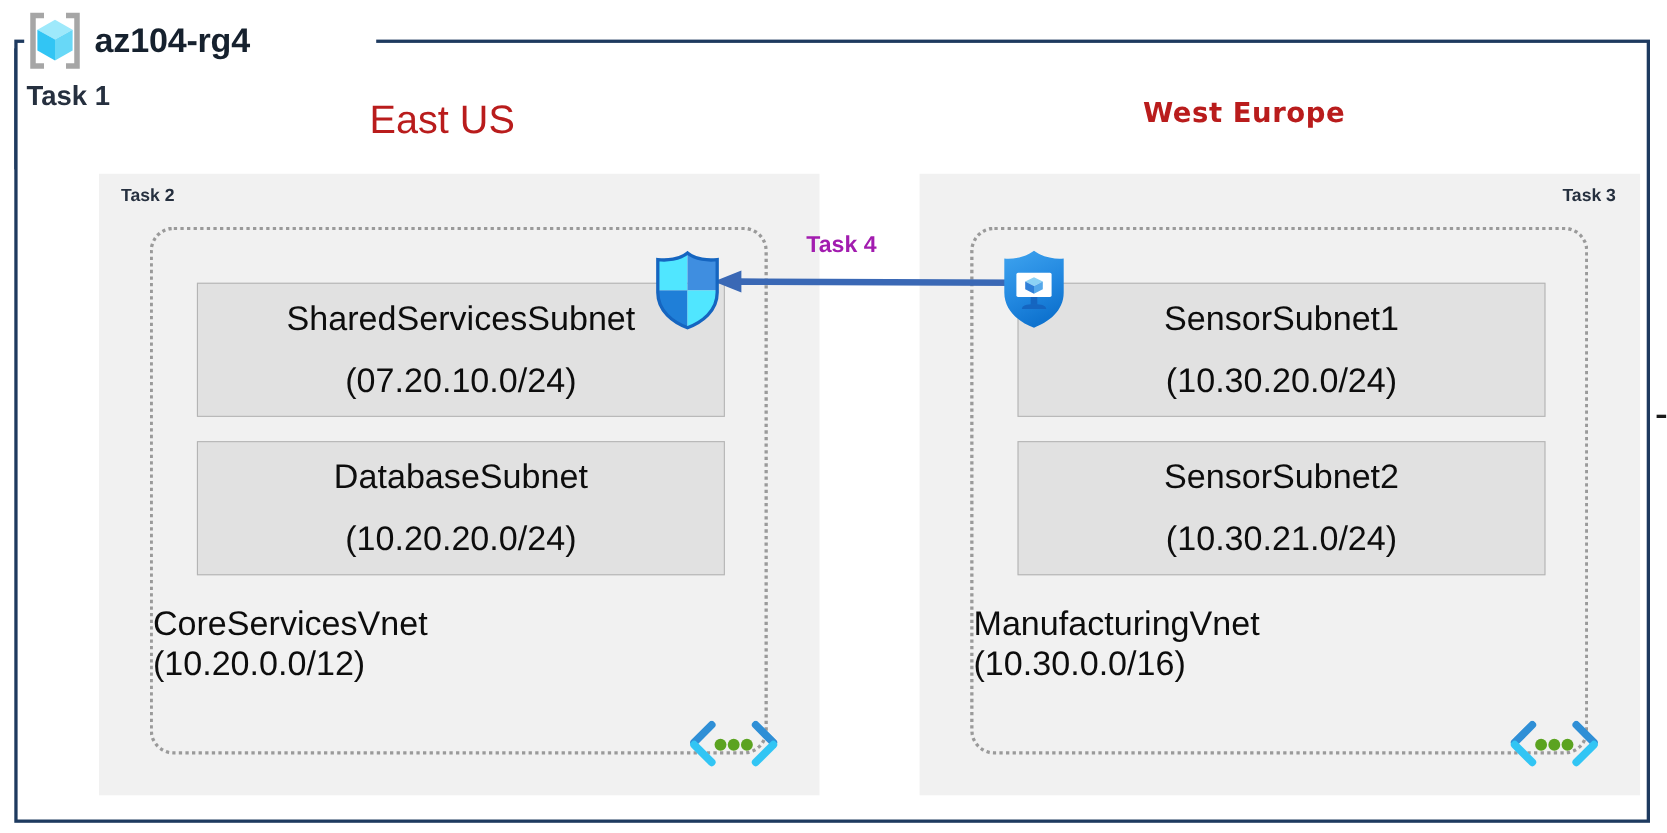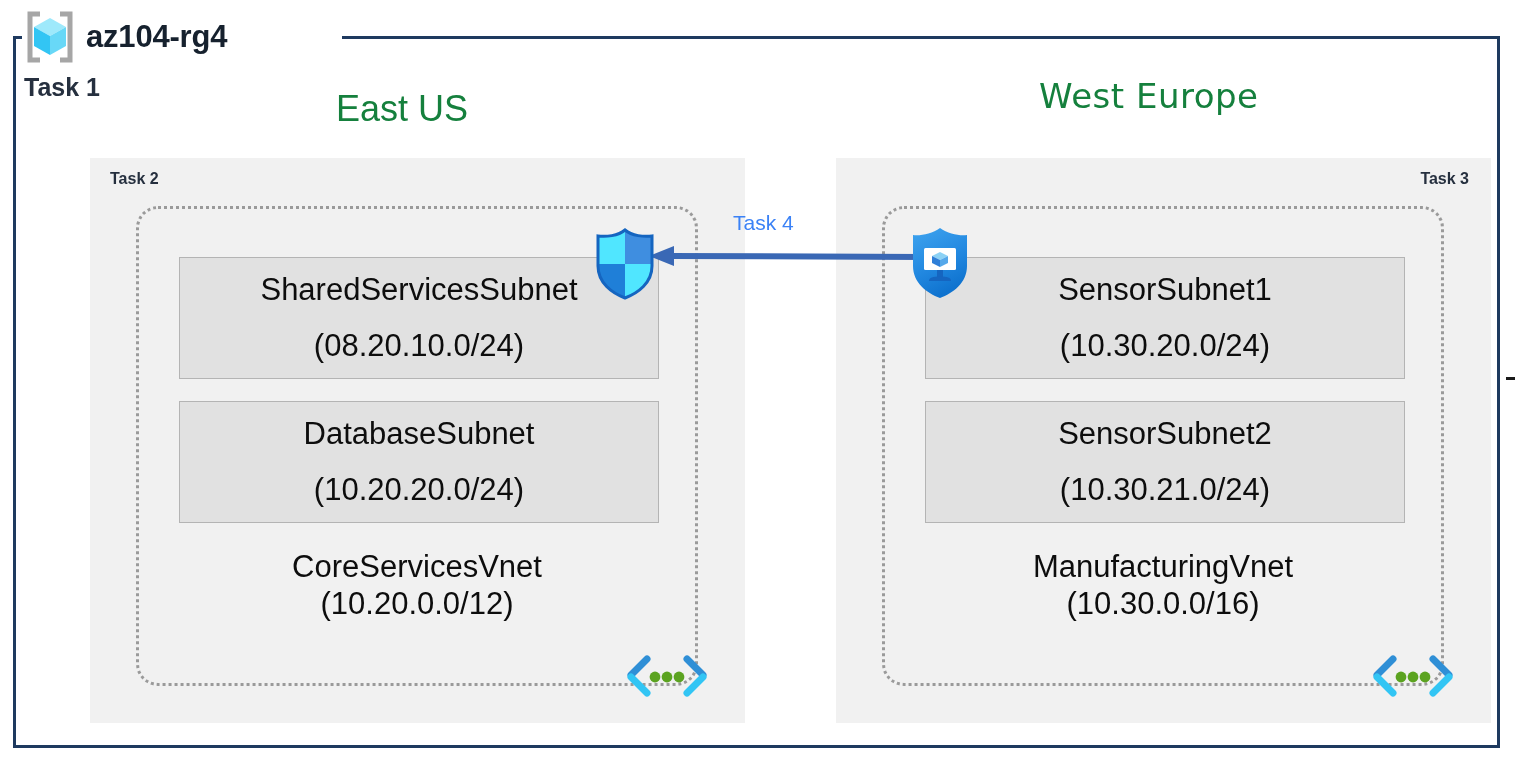--- a/index.html
+++ b/index.html
@@ -81,34 +81,34 @@
     top: 44px;
     width: 2px;
     height: 110px;
     background: #1e3a5f;
   }
 
   
   .region-title {
     position: absolute;
     font-size: 36px;
-    color: #15803d;
+    color: #b91c1c;
     white-space: nowrap;
   }
   .region-title.eastus {
     left: 336px;
     top: 88px;
     font-weight: normal;
   }
   .region-title.westeurope {
     left: 1039px;
-    top: 76px;
+    top: 88px;
     font-family: "DejaVu Sans", sans-serif;
-    font-weight: normal;
-    font-size: 34px;
+    font-weight: bold;
+    font-size: 25px;
     letter-spacing: 0.5px;
   }
 
   
   .region-panel {
     position: absolute;
     top: 158px;
     height: 565px;
     background: #f1f1f1;
   }
@@ -160,21 +160,20 @@
     font-size: 31px;
     color: #0d0d0d;
     white-space: nowrap;
   }
 
   .vnet-caption {
     position: absolute;
     left: 0;
     right: 0;
     top: 340px;
-    text-align: center;
     line-height: 1.18;
   }
   .vnet-name,
   .vnet-cidr {
     font-size: 31px;
     color: #0d0d0d;
     white-space: nowrap;
     display: block;
   }
 
@@ -191,22 +190,22 @@
   .icon-abs { position: absolute; }
   .nsg-shield   { left: 594px; top: 228px; width: 62px;  height: 72px; z-index: 6; }
   .bastion-icon { left: 909px; top: 226px; width: 62px;  height: 74px; z-index: 6; }
 
   
   .task4-label {
     position: absolute;
     left: 733px;
     top: 211px;
     font-size: 21px;
-    font-weight: normal;
-    color: #3b82f6;
+    font-weight: bold;
+    color: #a21caf;
     white-space: nowrap;
     z-index: 7;
   }
   .peer-arrow {
     position: absolute;
     left: 648px;
     top: 242px;
     width: 276px;
     height: 28px;
     z-index: 5;
@@ -255,21 +254,21 @@
   <div class="region-title eastus">East US</div>
   <div class="region-title westeurope">West Europe</div>
 
   <div class="region-panel left">
     <div class="task-badge left-al">Task 2</div>
 
     <div class="vnet-box">
 
       <div class="subnet s1">
         <span class="subnet-name">SharedServicesSubnet</span>
-        <span class="subnet-cidr">(08.20.10.0/24)</span>
+        <span class="subnet-cidr">(07.20.10.0/24)</span>
       </div>
 
       <div class="subnet s2">
         <span class="subnet-name">DatabaseSubnet</span>
         <span class="subnet-cidr">(10.20.20.0/24)</span>
       </div>
 
       <div class="vnet-caption">
         <span class="vnet-name">CoreServicesVnet</span>
         <span class="vnet-cidr">(10.20.0.0/12)</span>

